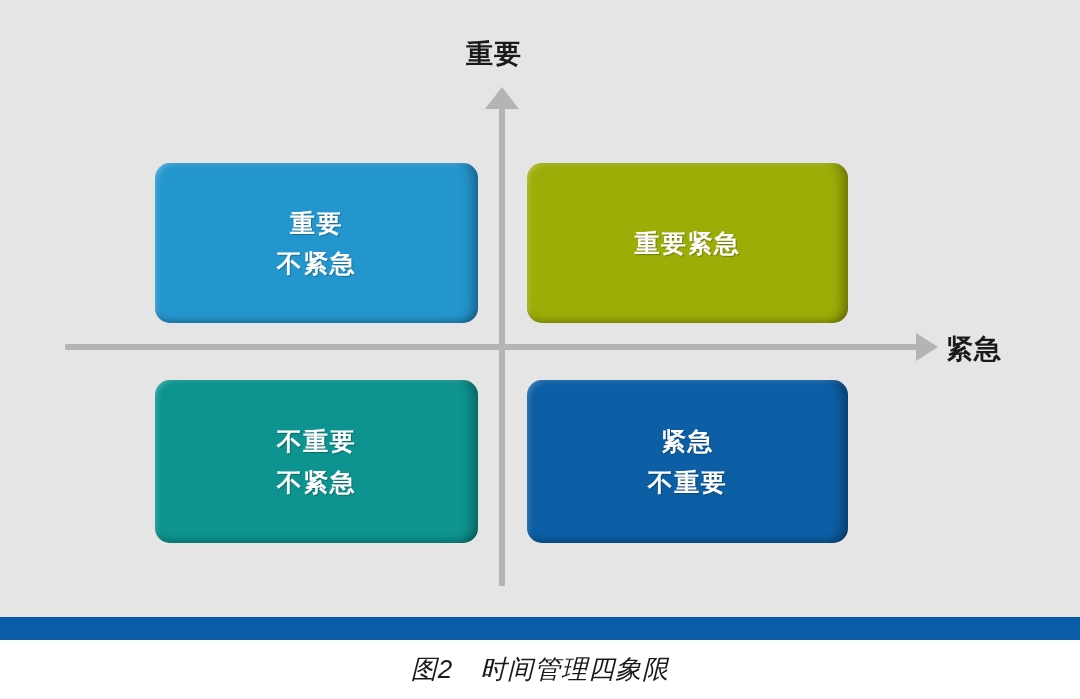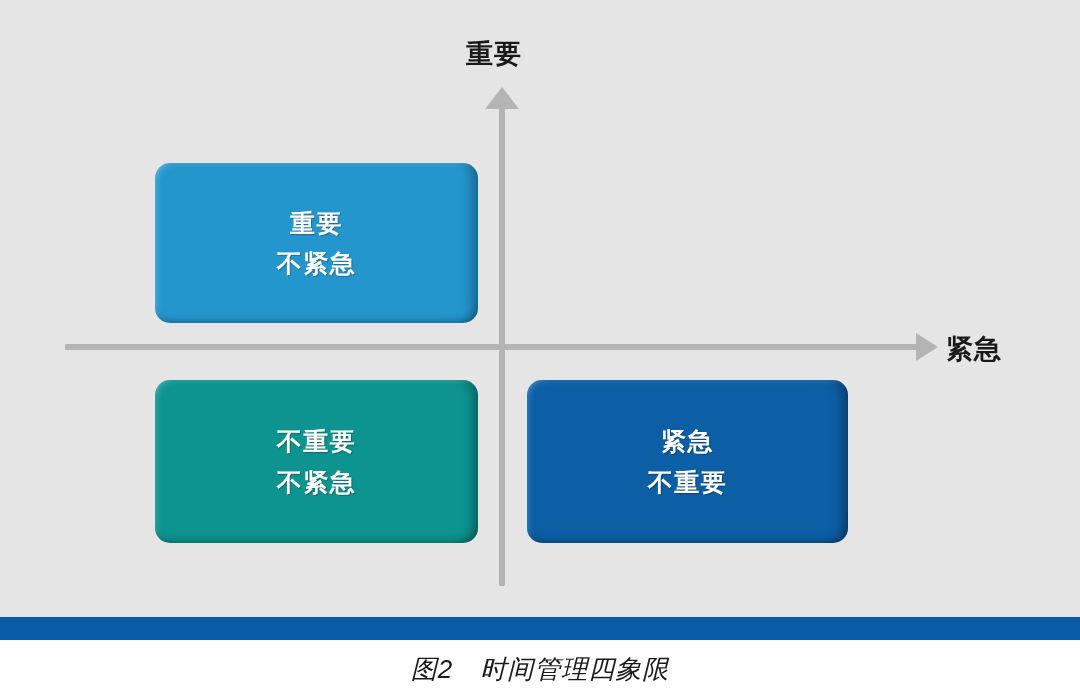--- a/index.html
+++ b/index.html
@@ -178,20 +178,25 @@
     <div class="axis-h-head"></div>
     <div class="axis-label right">紧急</div>
 
     <div class="quad q-tl">
       <div class="lines">
         <div>重要</div>
         <div>不紧急</div>
       </div>
     </div>
 
+    <div class="quad q-tr">
+      <div class="lines">
+        <div>重要紧急</div>
+      </div>
+    </div>
 
     <div class="quad q-bl">
       <div class="lines">
         <div>不重要</div>
         <div>不紧急</div>
       </div>
     </div>
 
     <div class="quad q-br">
       <div class="lines">

